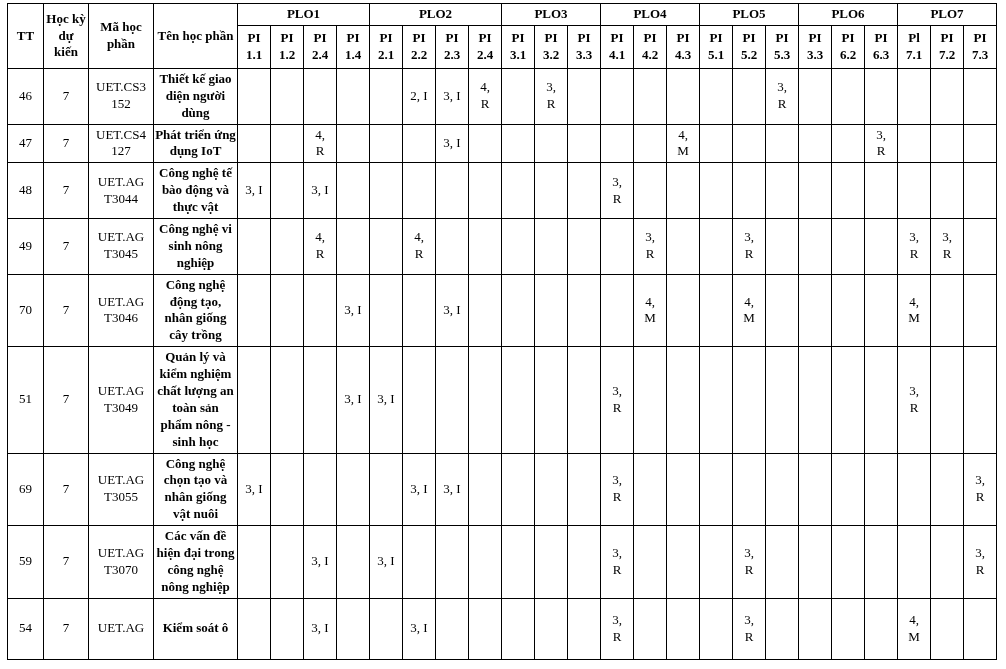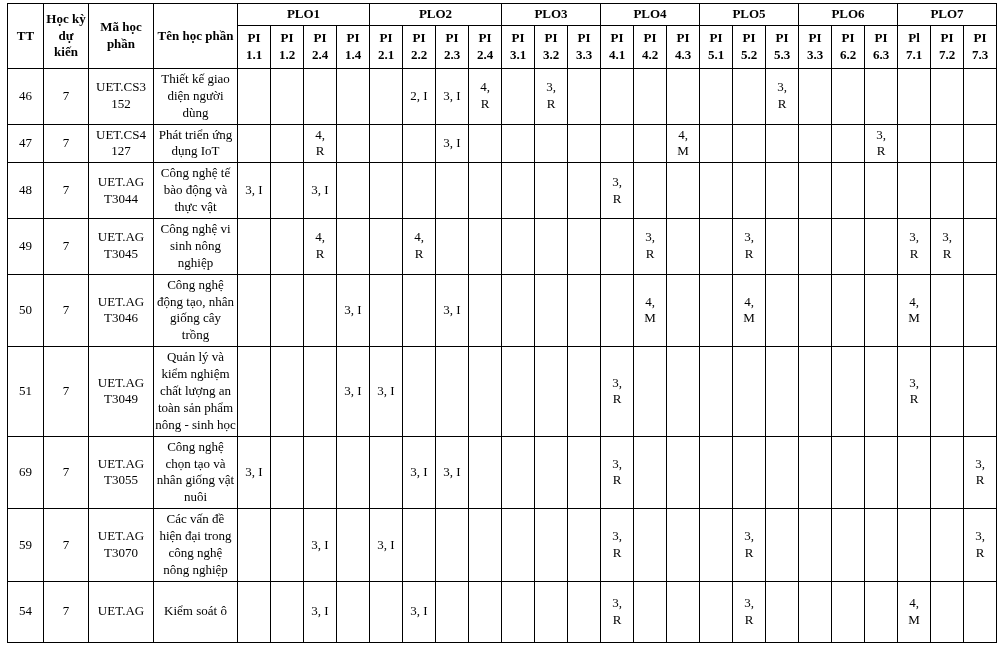--- a/index.html
+++ b/index.html
@@ -27,20 +27,21 @@
     overflow: hidden;
   }
   .plo-table th {
     font-weight: bold;
   }
   .plo-th { height: 15px; margin-top: 20px; }
   .pi-th  { height: 38px; }
   .c-name {
     text-align: left;
     padding: 2px 4px;
+    font-weight: bold;
   }
   .c-code { padding: 2px 3px; }
   .c-pi   { white-space: pre-line; }
   tbody tr:last-child td { height: 56px; }
 </style>
 </head>
 <body>
 
 <table class="plo-table">
   <colgroup id="cols">
@@ -236,21 +237,21 @@
         <td class="c-pi"></td>
         <td class="c-pi"></td>
         <td class="c-pi"></td>
         <td class="c-pi">3,
 R</td>
         <td class="c-pi">3,
 R</td>
         <td class="c-pi"></td>
       </tr>
       <tr>
-        <td class="c-tt">50</td>
+        <td class="c-tt">70</td>
         <td class="c-sem">7</td>
         <td class="c-code">UET.AG T3046</td>
         <td class="c-name">Công nghệ động tạo, nhân giống cây trồng</td>
         <td class="c-pi"></td>
         <td class="c-pi"></td>
         <td class="c-pi"></td>
         <td class="c-pi">3, I</td>
         <td class="c-pi"></td>
         <td class="c-pi"></td>
         <td class="c-pi">3, I</td>

